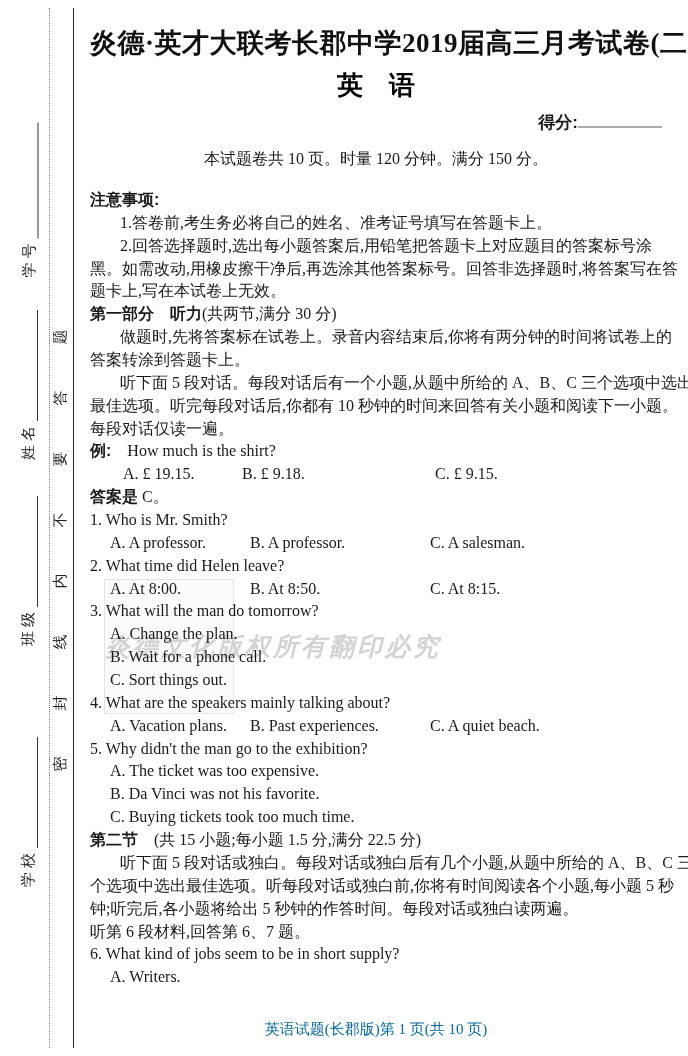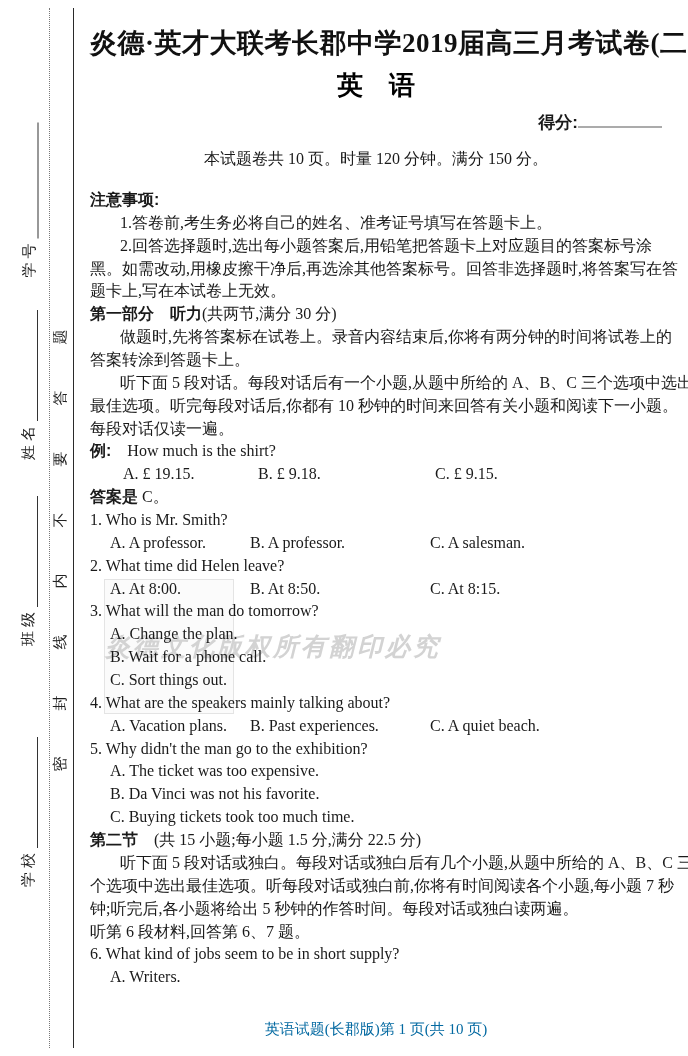--- a/index.html
+++ b/index.html
@@ -53,21 +53,21 @@
     border-bottom:2px solid #ababab;}
   .paper-info{margin-top:13px; text-align:center; font-size:16px;}
   
   .pbody{position:absolute; left:90px; top:189px; width:572px; z-index:1;}
   .line{position:relative; height:22.86px; line-height:22.86px; font-size:16px;
     white-space:nowrap;}
   .ind{text-indent:30px;}
   .opt{padding-left:20px;}
   .opts .c0,.opts .c1,.opts .c2{position:absolute;}
   .c0{left:20px;} .c1{left:160px;} .c2{left:340px;}
-  .exo .c0{left:33px;} .exo .c1{left:168px;} .exo .c2{left:345px;}
+  .exo .c0{left:33px;} .exo .c1{left:152px;} .exo .c2{left:345px;}
   .b{font-family:"Liberation Sans","DejaVu Sans",sans-serif; font-weight:bold;}
   .k{}
   
   .page-footer{
     position:absolute; left:90px; top:1020px; width:572px; text-align:center;
     font-size:15px; z-index:1; color:#0369a1;
   }
 </style>
 </head>
 <body>
@@ -159,21 +159,21 @@
         <span class="c0">A. Vacation plans.</span>
         <span class="c1">B. Past experiences.</span>
         <span class="c2">C. A quiet beach.</span>
       </div>
       <div class="line"><span>5. Why didn't the man go to the exhibition?</span></div>
       <div class="line opt"><span>A. The ticket was too expensive.</span></div>
       <div class="line opt"><span>B. Da Vinci was not his favorite.</span></div>
       <div class="line opt"><span>C. Buying tickets took too much time.</span></div>
       <div class="line"><span class="b">第二节</span><span class="k">　(共 15 小题;每小题 1.5 分,满分 22.5 分)</span></div>
       <div class="line ind"><span>听下面 5 段对话或独白。每段对话或独白后有几个小题,从题中所给的 A、B、C 三</span></div>
-      <div class="line"><span>个选项中选出最佳选项。听每段对话或独白前,你将有时间阅读各个小题,每小题 7 秒</span></div>
+      <div class="line"><span>个选项中选出最佳选项。听每段对话或独白前,你将有时间阅读各个小题,每小题 5 秒</span></div>
       <div class="line"><span>钟;听完后,各小题将给出 5 秒钟的作答时间。每段对话或独白读两遍。</span></div>
       <div class="line"><span>听第 6 段材料,回答第 6、7 题。</span></div>
       <div class="line"><span>6. What kind of jobs seem to be in short supply?</span></div>
       <div class="line opt"><span>A. Writers.</span></div>
     </div>
 
   <div class="page-footer">英语试题(长郡版)第 1 页(共 10 页)</div>
 </div>
 
 </body></html>

